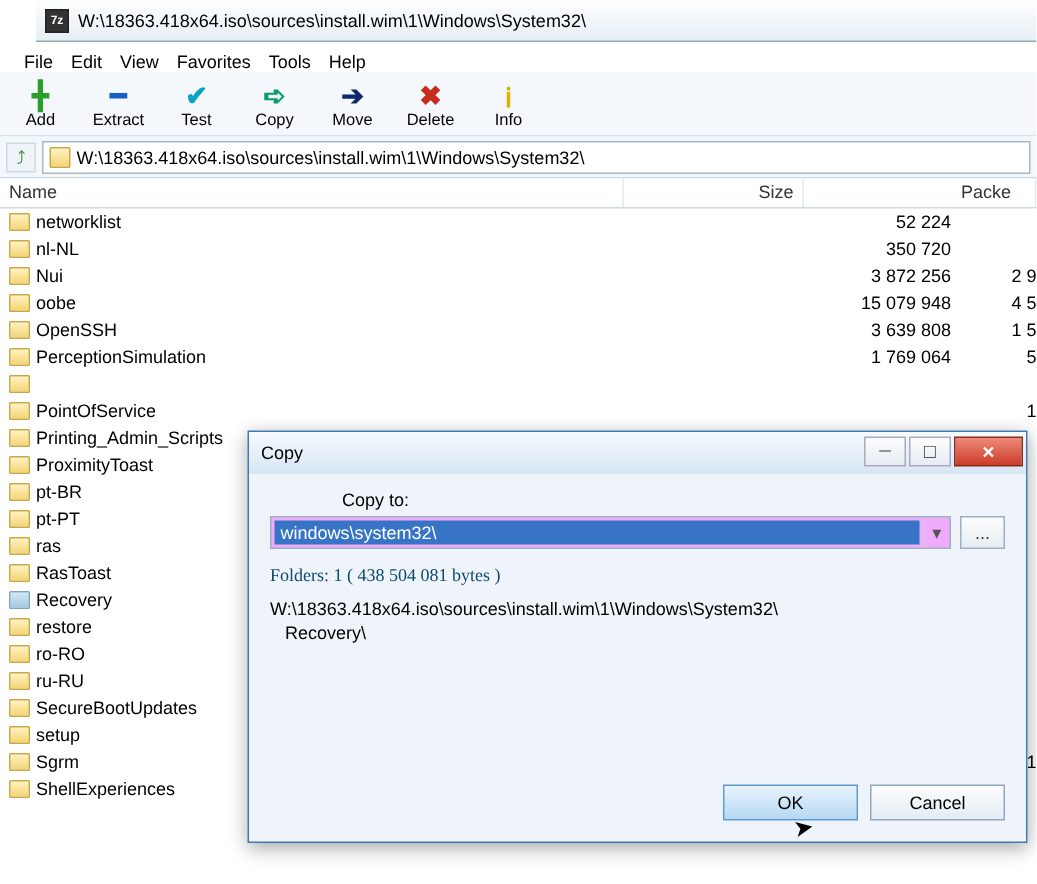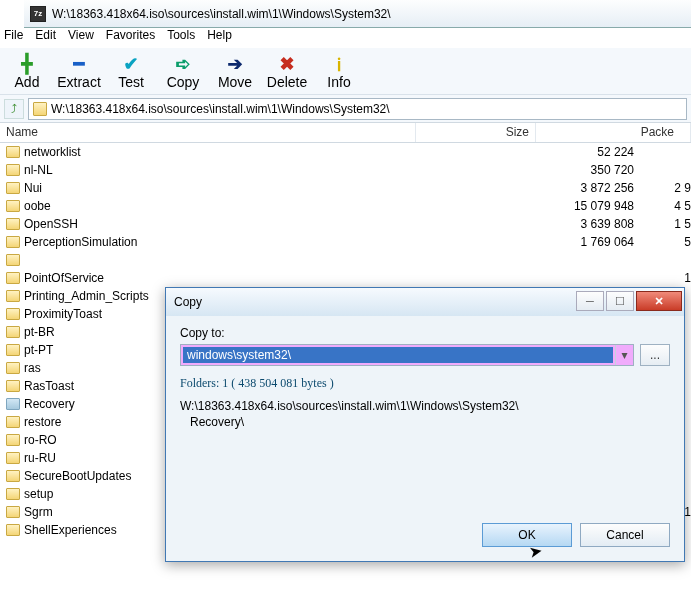--- a/index.html
+++ b/index.html
@@ -4,28 +4,28 @@
 <style>
 * { box-sizing: border-box; margin: 0; padding: 0; font-family: "Segoe UI", Tahoma, sans-serif; font-size: 12px; }
 body { background: #fff; width: 691px; height: 589px; overflow: hidden; position: relative; }
 
 
 .titlebar { height: 28px; background: linear-gradient(#fdfefe,#e6eef5); border-bottom: 1px solid #8aa; display: flex; align-items: center; padding: 0 6px; margin-left: 24px; }
 .titlebar .appicon { width:16px;height:16px;background:#333;border:1px solid #222;margin-right:6px;display:flex;align-items:center;justify-content:center;color:#fff;font-size:8px;font-weight:bold; }
 .titlebar .title { color:#000; }
 
 
-.menubar { height:20px; display:flex; align-items:flex-start; gap:12px; padding:0 4px; color:#000;}
+.menubar { height:20px; display:flex; align-items:flex-end; gap:12px; padding:0 16px; color:#000;}
 .menubar span { cursor:default; }
 
 
 .toolbar { display:flex; gap:10px; padding:4px 6px 2px; border-bottom:1px solid #d9e2ea; background:#f4f8fc; }
 .tbbtn { display:flex; flex-direction:column; align-items:center; width:42px; padding:2px 0; }
 .tbbtn .ic { width:24px; height:20px; display:flex;align-items:center;justify-content:center;font-size:18px;font-weight:bold; }
-.tbbtn .lbl { font-size:14px;color:#000; }
+.tbbtn .lbl { font-size:11px;color:#000; }
 
 
 .addrrow { height:28px; display:flex; align-items:center; padding:2px 4px; border-bottom:1px solid #d0d9e1; background:#f4f8fc; gap:4px;}
 .addrrow .upic { width:20px;height:20px;background:#eef4fa;border:1px solid #cdd;display:flex;align-items:center;justify-content:center;color:#3a8d2e;font-size:12px; }
 .addrbox { flex:1; height:22px; border:1px solid #a8b8c5; background:#fff; display:flex;align-items:center; padding:0 4px; gap:4px; }
 .addrbox .fld { width:14px;height:14px;border:1px solid #c9a842;background:linear-gradient(#fff2c2,#f4d576);border-radius:1px; }
 
 
 .cols { display:flex; height:20px; border-bottom:1px solid #d0d9e1; background:#fff; }
 .colh { padding:2px 6px; border-right:1px solid #e3e9ef; color:#333; }
@@ -43,21 +43,21 @@
 .row .pk { flex:1; text-align:right; color:#000; }
 
 
 .dlg { position:absolute; left:165px; top:287px; width:520px; height:275px; border:1px solid #4178b3; background:#eef4f9; box-shadow:0 3px 12px rgba(0,0,0,0.35); }
 .dlg-titlebar { height:28px; background:linear-gradient(#f6fafe,#d6e6f3); display:flex; align-items:center; padding:0 0 0 8px; }
 .dlg-titlebar .t { flex:1; color:#000; }
 .wbtns { display:flex; height:100%; }
 .wbtn { width:28px; height:20px; margin-top:3px; margin-right:2px; border:1px solid #aab; background:linear-gradient(#fdfdfd,#e5ecf3); display:flex;align-items:center;justify-content:center;font-size:11px;color:#555; }
 .wbtn.close { width:46px; background:linear-gradient(#f08a7a,#c93c28); border-color:#8a2a1d; color:#fff; font-weight:bold; }
 .dlg-body { padding:10px 14px 0; }
-.dlg-lbl { margin-bottom:4px; color:#000; }
+.dlg-lbl { margin-bottom:4px; color:#000;margin-left:48px; }
 .dlg-comborow { display:flex; gap:6px; align-items:center; margin-bottom:10px; }
 .combo { flex:1; height:22px; border:1px solid #9eb1c2; background:#f0abfc; display:flex; align-items:center; position:relative; }
 .combo .val { flex:1; padding:0 4px; color:#fff; background:#3874c6; height:16px; line-height:16px; margin:2px; }
 .combo .arr { width:18px; height:100%; border-left:1px solid #c5d2dd; display:flex;align-items:center;justify-content:center; color:#555;}
 .brwsbtn { width:30px;height:22px;border:1px solid #9eb1c2;background:linear-gradient(#fdfdfd,#e6edf3);display:flex;align-items:center;justify-content:center;color:#333; }
 .infoline { margin-bottom:8px; color:#0c4a6e;font-family:Liberation Serif, serif; }
 .srcpath { color:#000; line-height:1.3; }
 .srcpath .indent { padding-left:10px; display:block; }
 .dlg-btns { position:absolute; right:14px; bottom:14px; display:flex; gap:8px; }
 .btn { width:90px; height:24px; border:1px solid #8fa9c2; background:linear-gradient(#fdfdfd,#e3ecf4); display:flex;align-items:center;justify-content:center;color:#000; }

